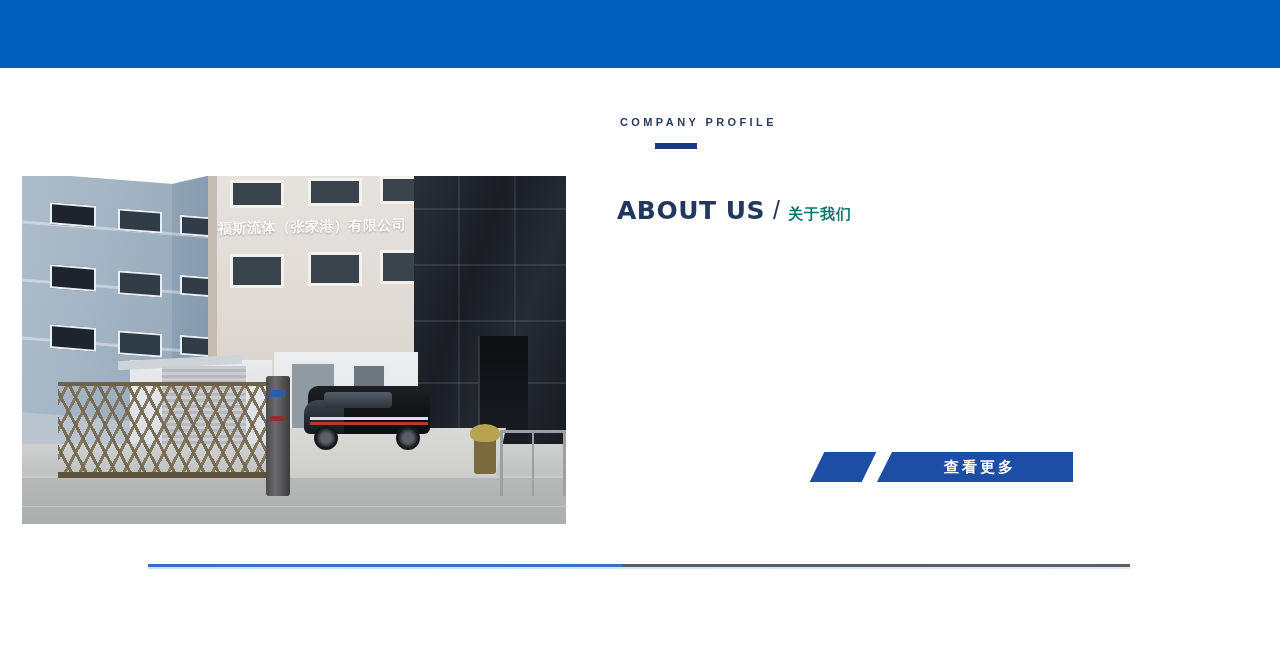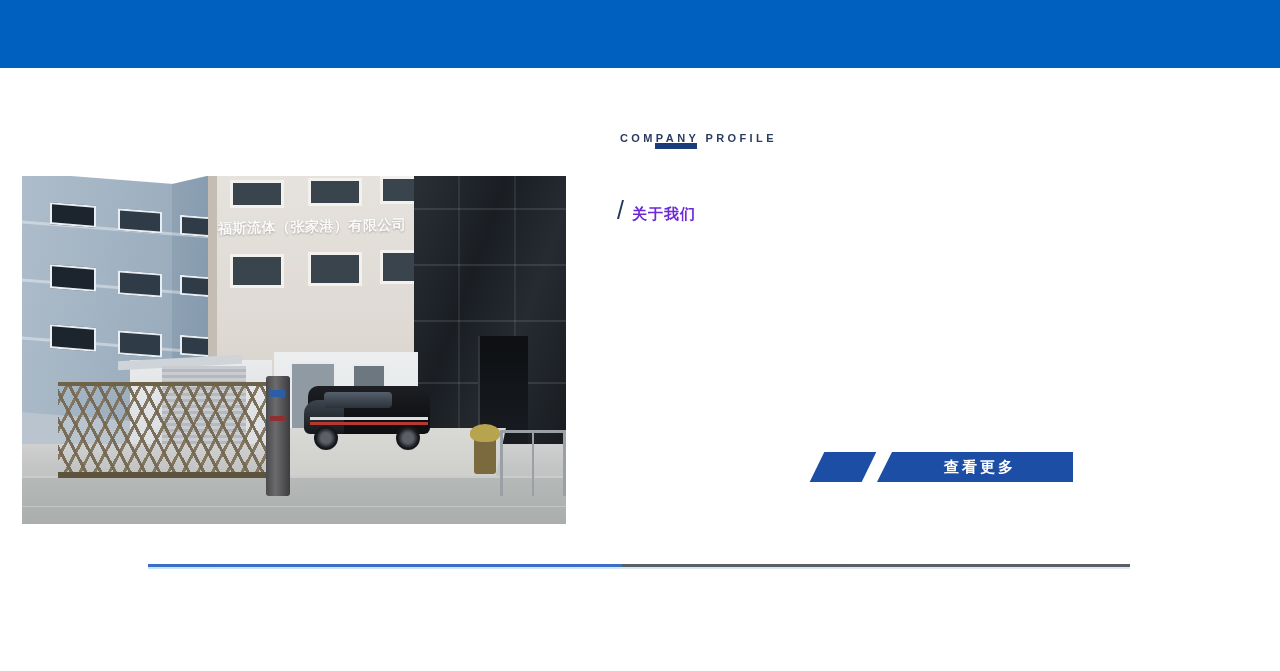--- a/index.html
+++ b/index.html
@@ -205,40 +205,40 @@
   .bin-top { position:absolute; left:383px; top:228px; width:16px; height:8px; background:#e8c552; }
 
   
   .title-zh {
     position: absolute; left: 617px; top: 84px;
     font-size: 31px; font-weight: 700; letter-spacing: 2px;
     color: #1259c4;
     font-family: "DejaVu Sans", "Liberation Sans", sans-serif;
   }
   .title-en {
-    position: absolute; left: 620px; top: 132px;
+    position: absolute; left: 620px; top: 116px;
     font-size: 11px; font-weight: 700; letter-spacing: 3.4px;
     color: #2a3c62;
   }
   .title-dash {
     position: absolute; left: 655px; top: 143px;
     width: 42px; height: 6px; background: #1b3b7a;
   }
 
   .about {
     position: absolute; left: 617px; top: 196px;
     display: flex; align-items: baseline; gap: 8px;
   }
   .about-en {
     font-size: 25px; font-weight: 600; letter-spacing: .5px; color: #21375e;
     font-family: "DejaVu Sans", "Liberation Sans", sans-serif;
   }
   .about-slash { font-size: 25px; font-weight: 400; color: #21375e; }
   .about-zh {
-    font-size: 15px; font-weight: 700; color: #6d28d9; letter-spacing: 1px;
+    font-size: 15px; font-weight: 700; color: #0f766e; letter-spacing: 1px;
     font-family: "DejaVu Sans", "Liberation Sans", sans-serif;
   }
 
   .body-text {
     position: absolute; left: 615px; top: 240px;
     width: 588px;
     font-size: 19.5px;
     font-weight: 700;
     line-height: 39px;
     color: #141414;
@@ -359,20 +359,21 @@
       <div class="plant"></div>
       <div class="plant-top"></div>
       <div class="railing"></div>
     </div>
   </div>
 
   <div class="title-en">COMPANY PROFILE</div>
   <div class="title-dash"></div>
 
   <div class="about">
+    <span class="about-en">ABOUT US</span>
     <span class="about-slash">/</span>
     <span class="about-zh">关于我们</span>
   </div>
 
 
   <div class="more-btn">
     <div class="more-chip"></div>
     <div class="more-main"></div>
     <div class="more-label">查看更多</div>
   </div>

